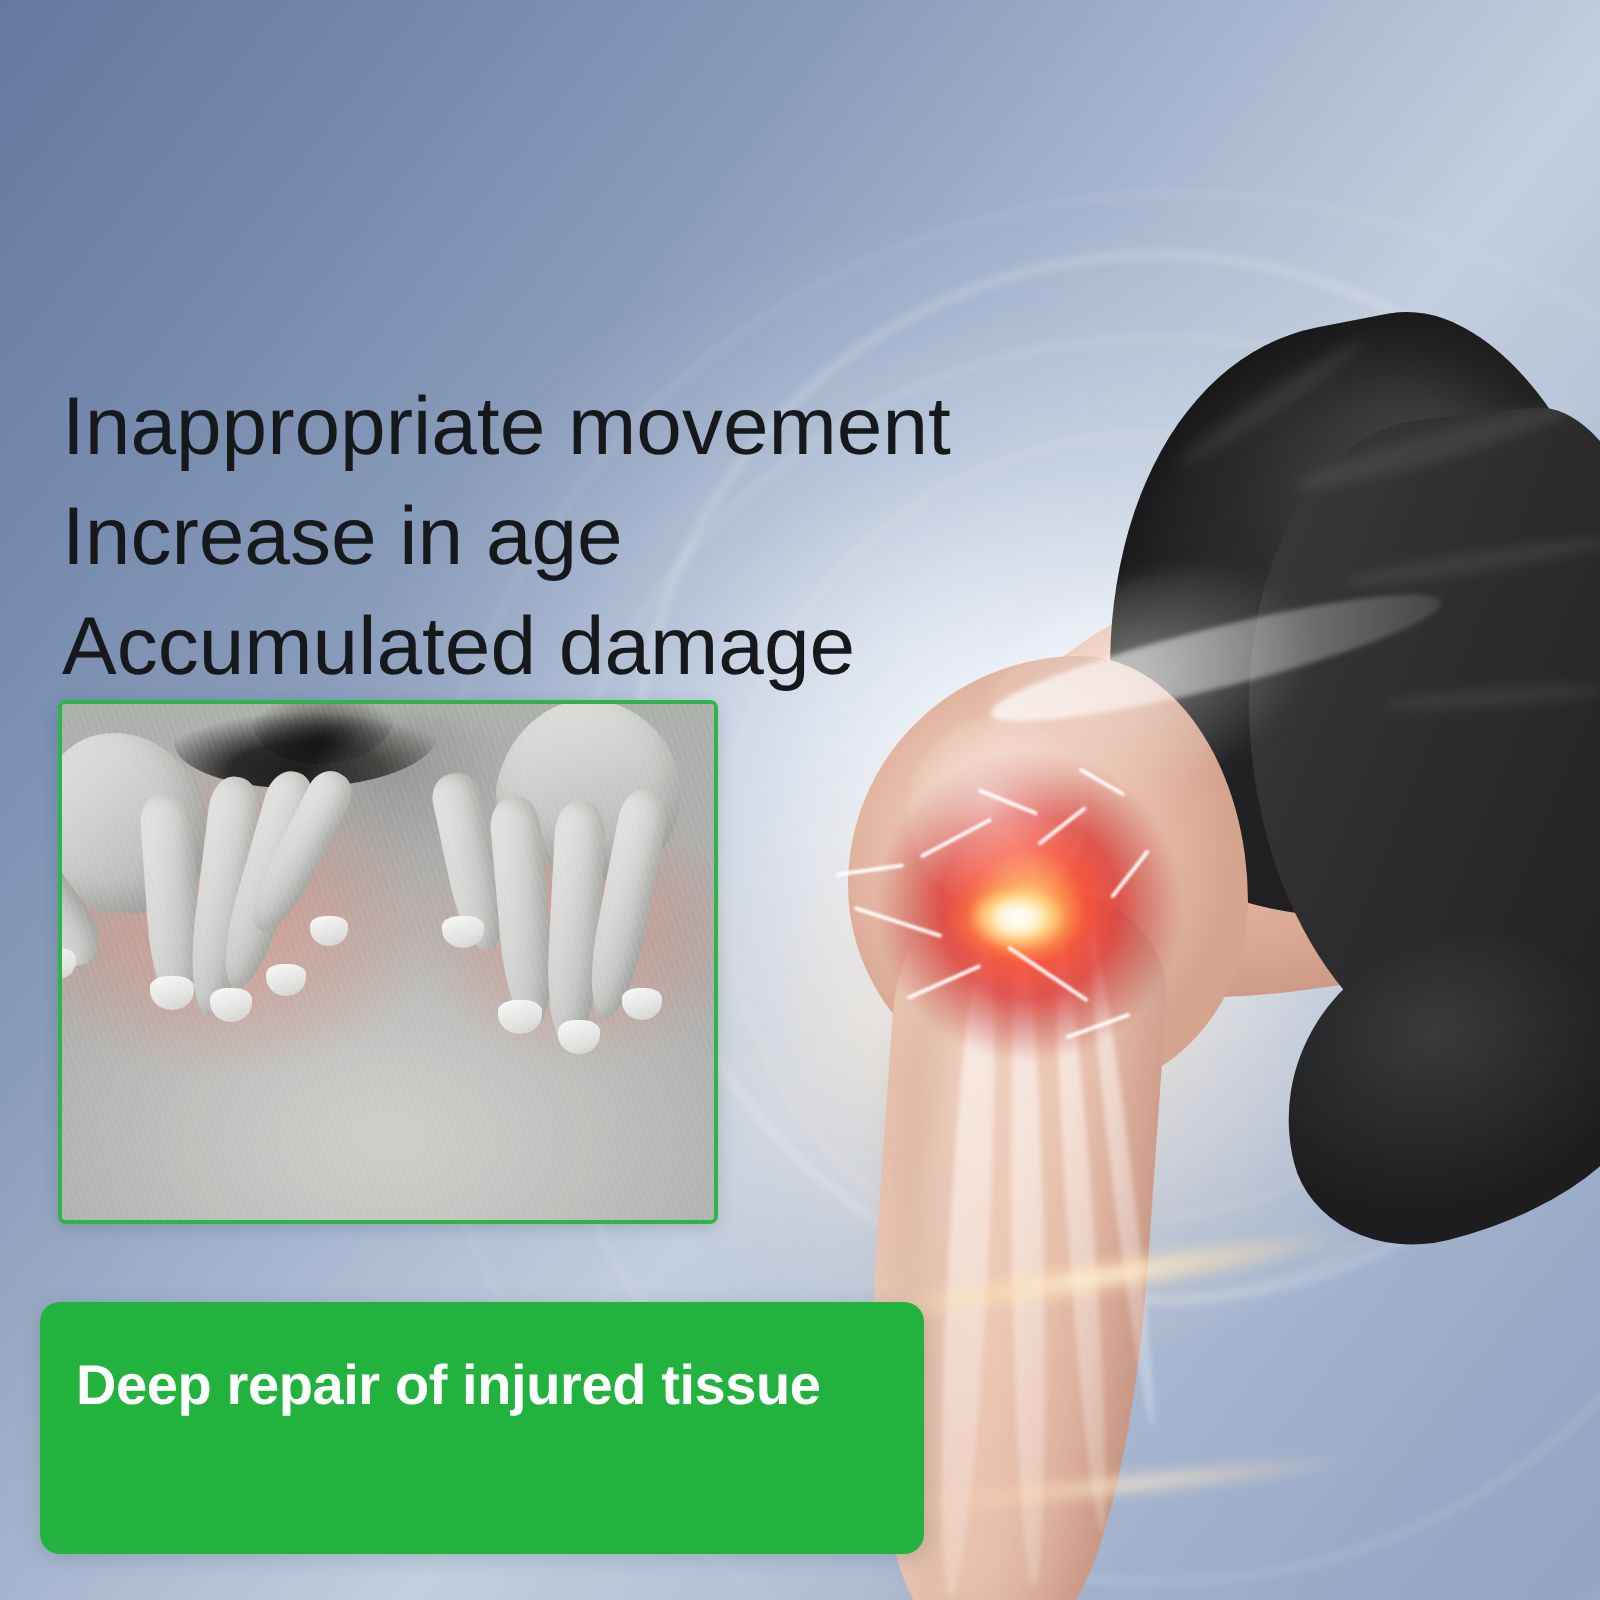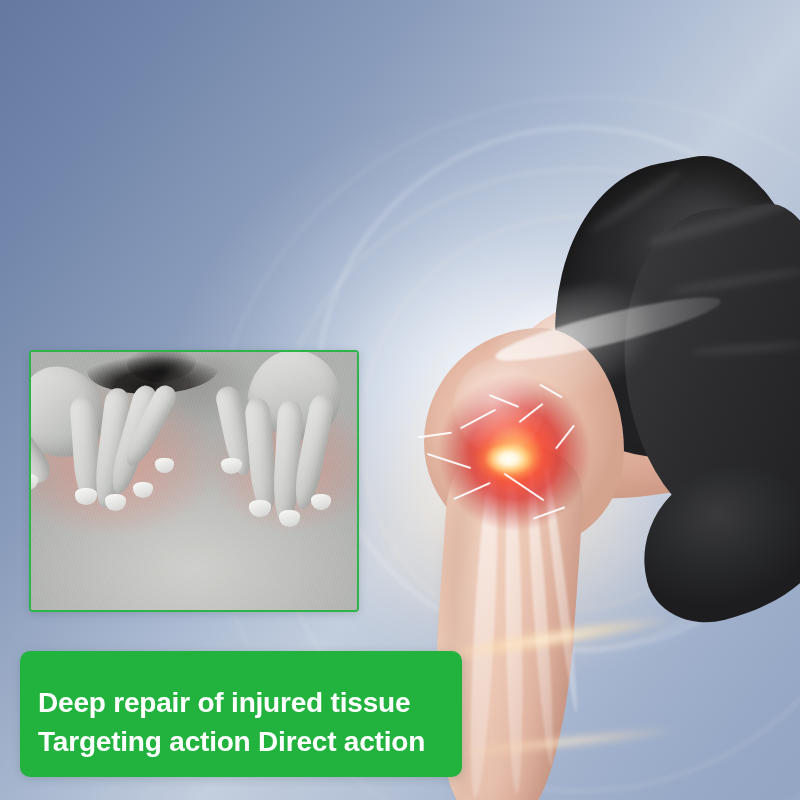--- a/index.html
+++ b/index.html
@@ -368,21 +368,21 @@
     top: 651px;
     width: 442px;
     height: 126px;
     background: #22b33f;
     border-radius: 10px;
     box-shadow: 0 2px 10px rgba(30,60,50,0.18);
   }
   .callout-inner {
     position: absolute;
     left: 18px;
-    top: 32px;
+    top: 22px;
     width: 410px;
   }
   .callout-line {
     color: #ffffff;
     font-size: 28px;
     font-weight: 700;
     line-height: 39px;
     letter-spacing: -0.2px;
     white-space: nowrap;
   }
@@ -432,20 +432,25 @@
     <div class="spark" style="left:70px;  top:318px; width:48px; height:2px; transform:rotate(34deg);"></div>
     <div class="spark" style="left:102px; top:344px; width:34px; height:2px; transform:rotate(-20deg);"></div>
     <div class="spark" style="left:-12px; top:266px; width:34px; height:2px; transform:rotate(-8deg);"></div>
     <div class="spark" style="left:120px; top:268px; width:30px; height:2px; transform:rotate(-52deg);"></div>
 
     <div class="halo-sweep"></div>
     <div class="halo-sweep s2"></div>
   </div>
 
 
+  <div class="subtitle">
+    <div class="subtitle-line">Inappropriate movement</div>
+    <div class="subtitle-line">Increase in age</div>
+    <div class="subtitle-line">Accumulated damage</div>
+  </div>
 
   <div class="inset">
     <div class="inset-bg"></div>
     <div class="inset-hair"></div>
     <div class="inset-hair h2"></div>
     <div class="neck-shade"></div>
 
     <div class="hand" style="left:-14px; top:14px;">
       <div class="palm" style="left:0px;  top:0px;  width:86px;  height:92px;  transform:rotate(-12deg);"></div>
       <div class="finger" style="left:56px; top:30px; width:26px; height:108px; transform:rotate(-4deg);"></div>
@@ -471,17 +476,16 @@
       <div class="nail" style="left:66px; top:156px; width:21px; height:17px;"></div>
       <div class="nail" style="left:98px; top:140px; width:20px; height:16px;"></div>
     </div>
 
     <div class="inset-grain"></div>
   </div>
 
   <div class="callout">
     <div class="callout-inner">
       <div class="callout-line">Deep repair of injured tissue</div>
-      <div class="callout-line">Targeting action Direct action</div>
     </div>
   </div>
 
 </div>
 
 </body></html>

